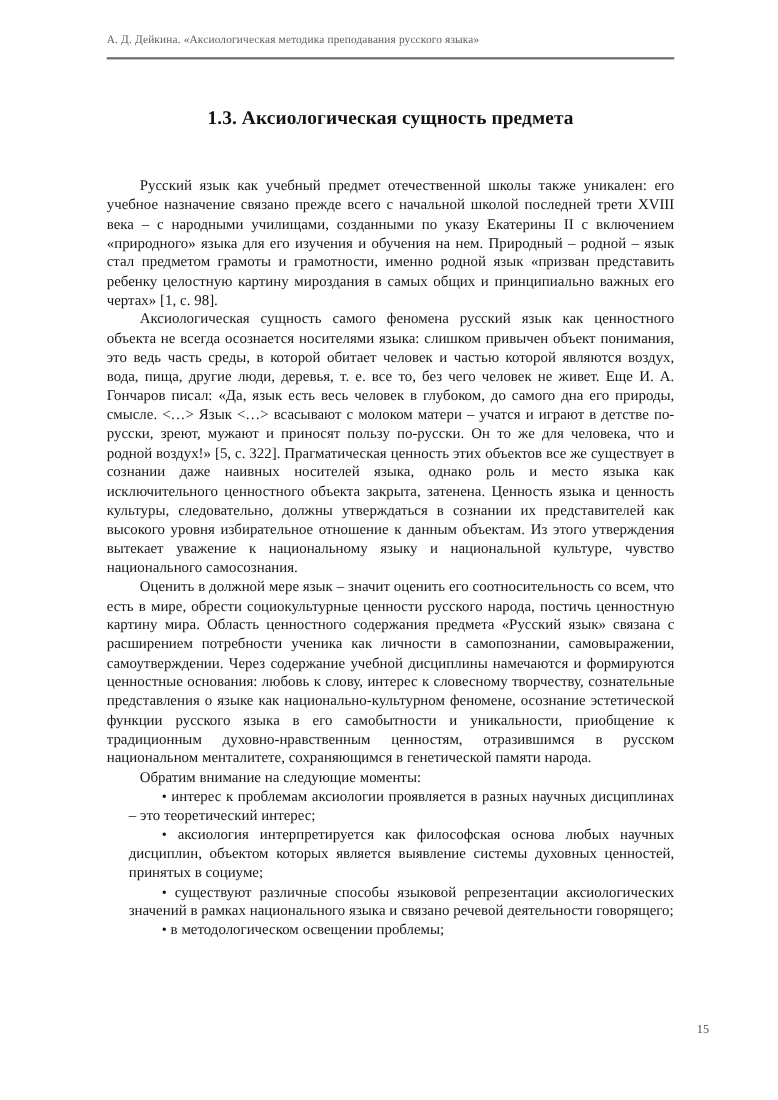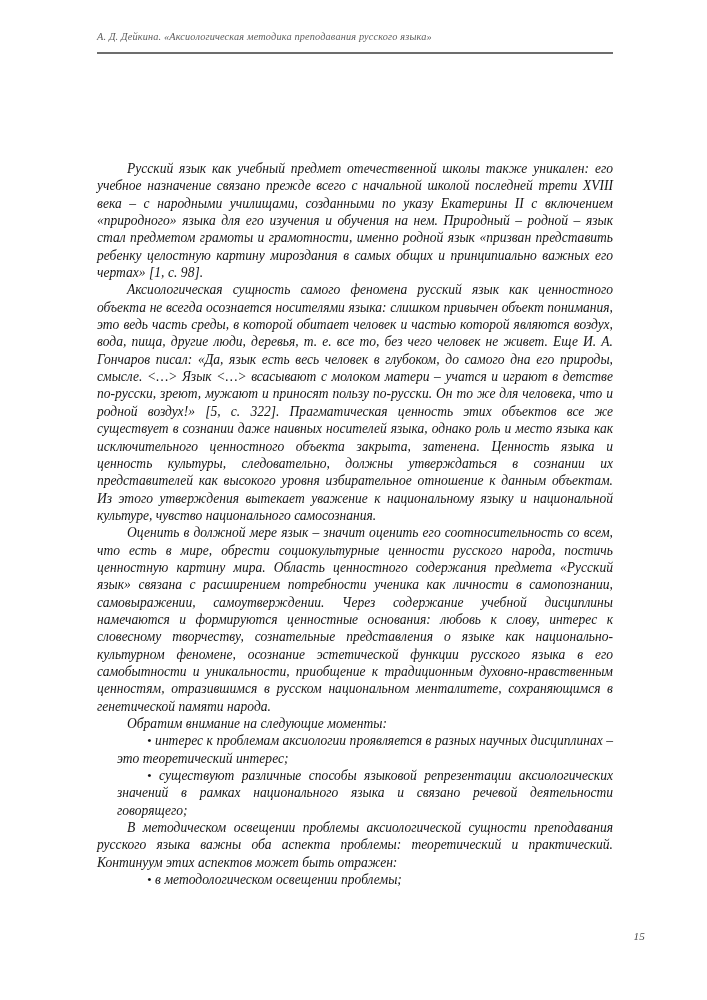--- a/index.html
+++ b/index.html
@@ -13,21 +13,20 @@
     color: #1a1a1a;
   }
   .page {
     position: relative;
     width: 707px;
     height: 1000px;
     margin: 0 auto;
     background: #ffffff;
     box-sizing: border-box;
     overflow: hidden;
-    font-style: italic;
   }
 
   
   .running-head {
     position: absolute;
     left: 97px;
     top: 31px;
     width: 516px;
   }
   .running-head .rh-text {
@@ -102,28 +101,29 @@
 <body>
 
 <div class="page">
 
   <div class="running-head">
     <div class="rh-text">А. Д. Дейкина. «Аксиологическая методика преподавания русского языка»</div>
   </div>
   <div class="rule"></div>
 
   <div class="title-block">
+    <div class="title-line">1.3. Аксиологическая сущность предмета</div>
   </div>
 
   <div class="body-text" id="body-text">
       <p class="para"><span>Русский язык как учебный предмет отечественной школы также уникален: его учебное назначение связано прежде всего с начальной школой последней трети XVIII века – с народными училищами, созданными по указу Екатерины II с включением «природного» языка для его изучения и обучения на нем. Природный – родной – язык стал предметом грамоты и грамотности, именно родной язык «призван представить ребенку целостную картину мироздания в самых общих и принципиально важных его чертах» [1, с. 98].</span></p>
       <p class="para"><span>Аксиологическая сущность самого феномена русский язык как ценностного объекта не всегда осознается носителями языка: слишком привычен объект понимания, это ведь часть среды, в которой обитает человек и частью которой являются воздух, вода, пища, другие люди, деревья, т. е. все то, без чего человек не живет. Еще И. А. Гончаров писал: «Да, язык есть весь человек в глубоком, до самого дна его природы, смысле. &lt;…&gt; Язык &lt;…&gt; всасывают с молоком матери – учатся и играют в детстве по-русски, зреют, мужают и приносят пользу по-русски. Он то же для человека, что и родной воздух!» [5, с. 322]. Прагматическая ценность этих объектов все же существует в сознании даже наивных носителей языка, однако роль и место языка как исключительного ценностного объекта закрыта, затенена. Ценность языка и ценность культуры, следовательно, должны утверждаться в сознании их представителей как высокого уровня избирательное отношение к данным объектам. Из этого утверждения вытекает уважение к национальному языку и национальной культуре, чувство национального самосознания.</span></p>
       <p class="para"><span>Оценить в должной мере язык – значит оценить его соотносительность со всем, что есть в мире, обрести социокультурные ценности русского народа, постичь ценностную картину мира. Область ценностного содержания предмета «Русский язык» связана с расширением потребности ученика как личности в самопознании, самовыражении, самоутверждении. Через содержание учебной дисциплины намечаются и формируются ценностные основания: любовь к слову, интерес к словесному творчеству, сознательные представления о языке как национально-культурном феномене, осознание эстетической функции русского языка в его самобытности и уникальности, приобщение к традиционным духовно-нравственным ценностям, отразившимся в русском национальном менталитете, сохраняющимся в генетической памяти народа.</span></p>
       <p class="para"><span>Обратим внимание на следующие моменты:</span></p>
       <p class="para bullet"><span class="bullet-dot">•</span><span> интерес к проблемам аксиологии проявляется в разных научных дисциплинах – это теоретический интерес;</span></p>
+      <p class="para bullet"><span class="bullet-dot">•</span><span> аксиология интерпретируется как философская основа любых научных дисциплин, объектом которых является выявление системы духовных ценностей, принятых в социуме;</span></p>
       <p class="para bullet"><span class="bullet-dot">•</span><span> существуют различные способы языковой репрезентации аксиологических значений в рамках национального языка и связано речевой деятельности говорящего;</span></p>
-      <p class="para"><span>В методическом освещении проблемы аксиологической сущности преподавания русского языка важны оба аспекта проблемы: теоретический и практический. Континуум этих аспектов может быть отражен:</span></p>
       <p class="para bullet"><span class="bullet-dot">•</span><span> в методологическом освещении проблемы;</span></p>
     </div>
 
   <div class="folio">15</div>
 
 </div>
 
 </body></html>

